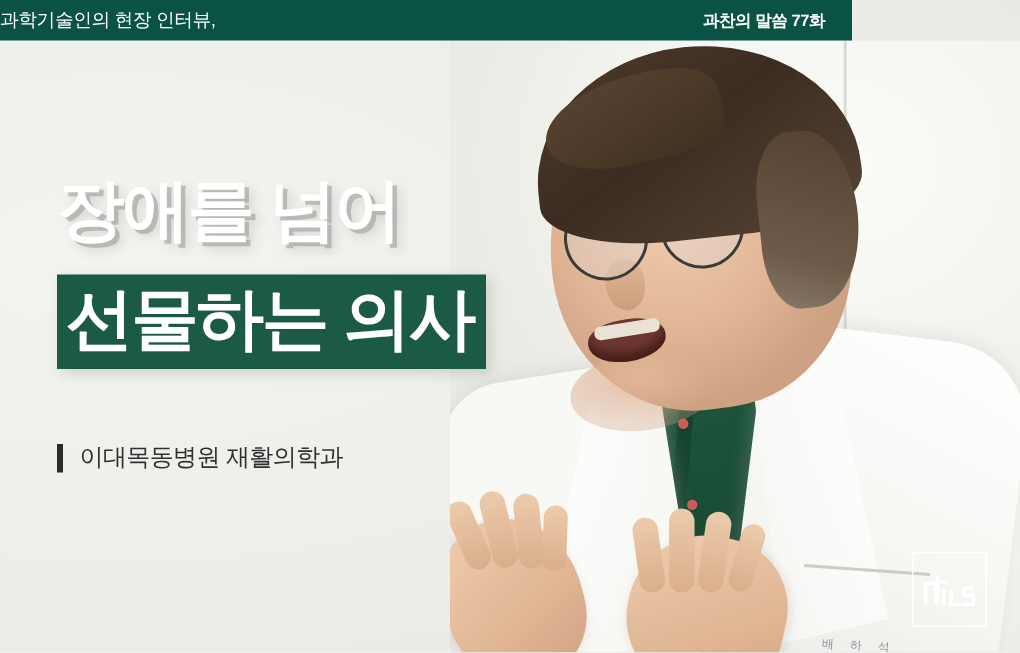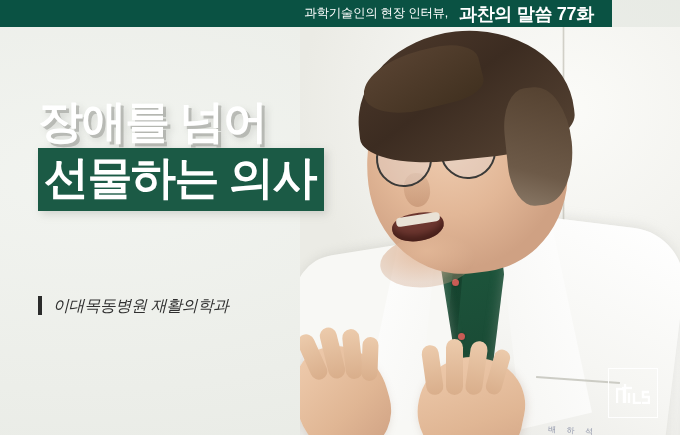--- a/index.html
+++ b/index.html
@@ -14,35 +14,35 @@
     position:absolute; inset:0;
     width:680px; height:435px;
     overflow:hidden;
     background:
       radial-gradient(120% 90% at 12% 40%, #f2f4f0 0%, #eceee9 55%, #e6e9e3 100%);
   }
 
   
   #banner {
     position:absolute; top:0; left:0;
-    width:612px; height:27px;
+    width:568px; height:27px;
     background:#0a5243;
-    display:flex; align-items:center; justify-content:flex-end;
+    display:flex; align-items:center; justify-content:space-between;
     padding-right:18px;
     z-index:40;
   }
   #banner .bn-text {
     color:#ffffff;
     font-size:12.5px;
     letter-spacing:-0.3px;
     white-space:nowrap;
   }
   #banner .bn-strong {
     color:#ffffff;
-    font-size:18px;
+    font-size:11px;
     font-weight:bold;
     letter-spacing:-0.3px;
     white-space:nowrap;
     margin-left:11px;
   }
 
   
   #photo {
     position:absolute;
     left:300px; top:27px;
@@ -274,31 +274,32 @@
   .hl-line {
     font-size:45px;
     font-weight:bold;
     letter-spacing:-1.5px;
     line-height:1.16;
     white-space:nowrap;
   }
   #hl1 {
     color:#ffffff;
     text-shadow:3px 3px 0 rgba(150,152,146,.55), 5px 5px 7px rgba(140,142,136,.30);
+    margin-top:18px;
   }
   #hl2 {
     color:#195744;
     text-shadow:3px 3px 0 rgba(150,152,146,.40), 5px 5px 7px rgba(140,142,136,.22);
     margin-top:1px;
   }
   #hl3wrap {
     display:inline-block;
     background:#1b5a45;
     padding:4px 8px 7px 6px;
-    margin-top:0;
+    margin-top:17px;
     box-shadow:3px 3px 8px rgba(150,152,146,.35);
   }
   #hl3 {
     color:#ffffff;
     text-shadow:none;
   }
 
   
   #subtitle {
     position:absolute;
@@ -309,21 +310,20 @@
     gap:11px;
   }
   #sub-bar {
     width:4px;
     background:#2b2b2b;
     flex:0 0 4px;
   }
   #sub-lines {
     display:flex; flex-direction:row; justify-content:center;
     gap:5px;
-    font-style:italic;
   }
   .sub-line {
     font-size:16px;
     color:#303030;
     letter-spacing:-0.4px;
     line-height:1.2;
     white-space:nowrap;
   }
 
   

